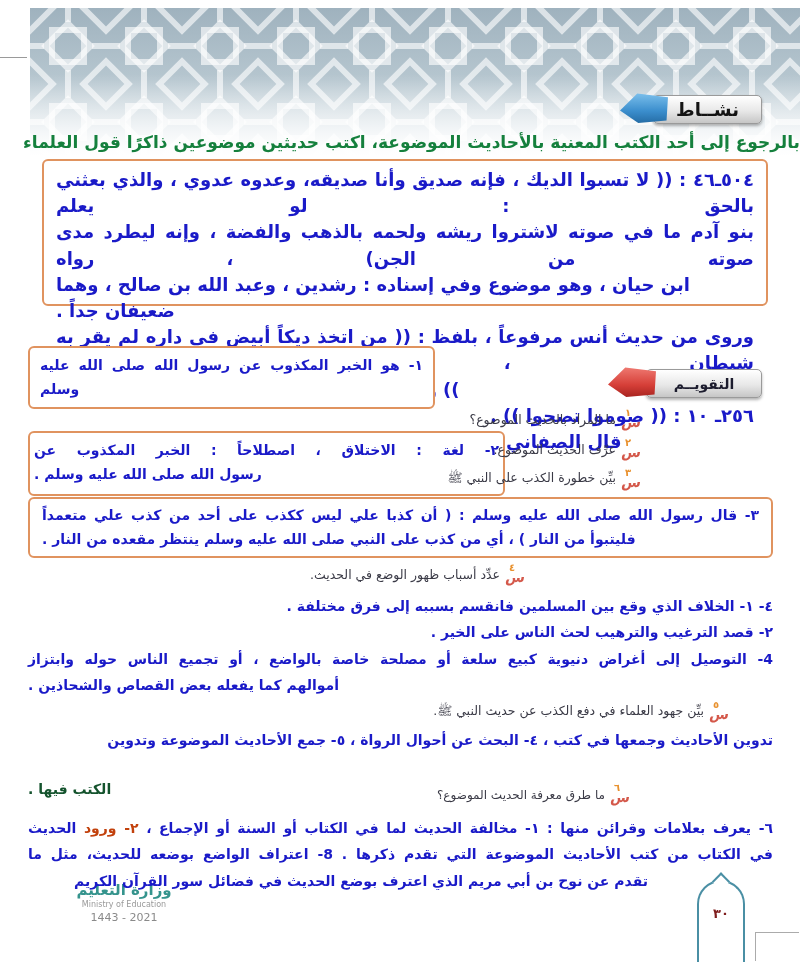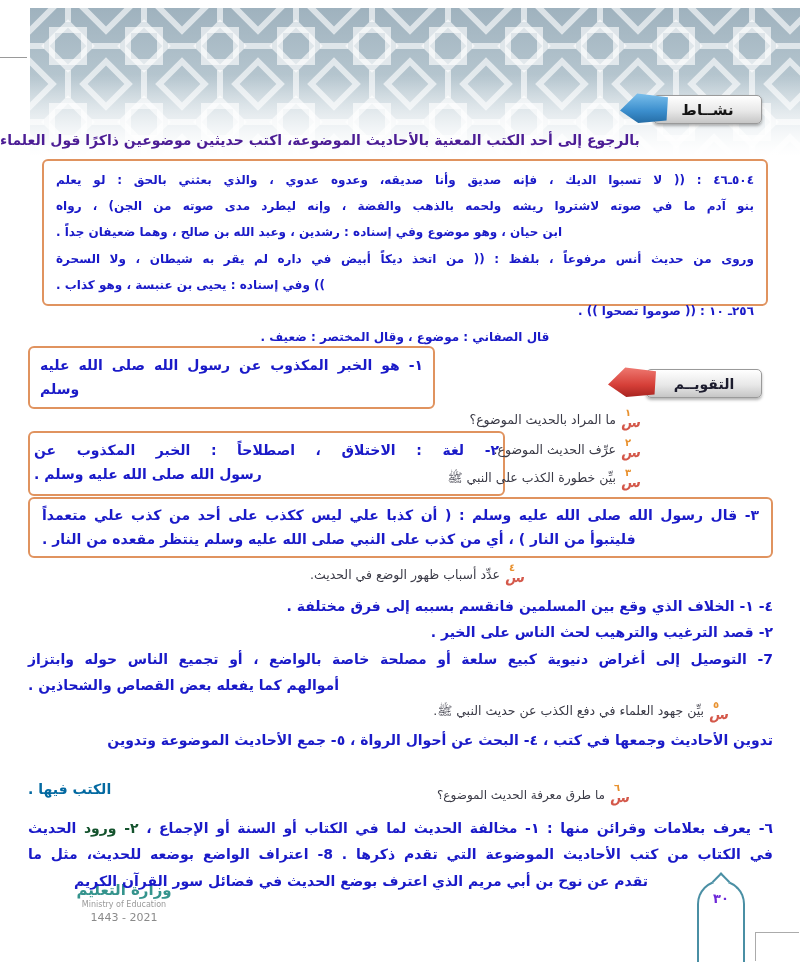--- a/index.html
+++ b/index.html
@@ -10,57 +10,57 @@
   
   .hdr{position:absolute;left:30px;top:8px;width:770px;height:148px;}
   
   .pill{
     position:absolute;height:27px;display:flex;align-items:center;justify-content:center;
     background:linear-gradient(180deg,#ffffff 0%,#e8e8e8 55%,#c6c6c6 100%);
     border:1px solid #9a9a9a;border-radius:5px;box-shadow:0 2px 3px rgba(0,0,0,.3);
     font-weight:bold;color:#141414;letter-spacing:1px;z-index:3;
   }
   .banner-arrow{position:absolute;z-index:4;}
-  #activity-pill{right:38px;top:95px;width:107px;font-size:15px;}
+  #activity-pill{right:38px;top:95px;width:107px;font-size:18px;}
   #activity-arrow{left:620px;top:93px;width:48px;height:30px;
     background:linear-gradient(180deg,#7cc0ec 0%,#3b8ecd 60%,#256da6 100%);
     clip-path:polygon(0% 58%,36% 2%,100% 14%,97% 92%,38% 100%);}
   #eval-pill{right:38px;top:369px;width:114px;font-size:14px;color:#1c1c2e;}
   #eval-arrow{left:608px;top:367px;width:48px;height:30px;
     background:linear-gradient(180deg,#ef7a72 0%,#d63f38 60%,#a82420 100%);
     clip-path:polygon(0% 58%,36% 2%,100% 14%,97% 92%,38% 100%);}
   
-  .instruction{position:absolute;top:132px;left:0;right:0;text-align:left;
-    color:#4c1d95;font-size:14px;font-weight:bold;z-index:2;}
+  .instruction{position:absolute;top:132px;left:0;right:0;text-align:right;
+    color:#15803d;font-size:17px;font-weight:bold;z-index:2;}
   
   .obox{position:absolute;background:#fff;border:2px solid #e0935f;border-radius:6px;
     box-sizing:border-box;color:#1a1ac8;font-weight:bold;z-index:2;}
   #hadith-box{left:42px;top:159px;width:726px;height:147px;padding:6px 12px;
-    font-size:12px;line-height:26.2px;}
+    font-size:18px;line-height:26.2px;}
   #answer-box-1{left:28px;top:346px;width:407px;height:63px;padding:5px 10px;
     font-size:14px;line-height:24px;}
   #answer-box-2{left:28px;top:431px;width:477px;height:65px;padding:5px 4px;
     font-size:14px;line-height:24px;}
   #answer-box-3{left:28px;top:497px;width:745px;height:61px;padding:4px 12px;
     font-size:14px;line-height:24px;}
   
   .lj{text-align:justify;text-align-last:justify;}
   .ll{text-align:left;}
   .lr{text-align:right;}
   .lc{text-align:center;}
   
   .ans{position:absolute;left:28px;width:745px;color:#1a1ac8;font-weight:bold;
     font-size:14px;line-height:26.3px;z-index:2;}
   #answer-4{top:593px;}
   #answer-5{top:727px;}
-  #answer-5-tail{position:absolute;left:28px;top:781px;color:#0369a1;font-weight:bold;
+  #answer-5-tail{position:absolute;left:28px;top:781px;color:#14532d;font-weight:bold;
     font-size:14px;z-index:2;}
   #answer-6{top:815px;}
   #answer-6 .pad-l{padding-left:46px;}
-  .green{color:#14532d;}
+  .green{color:#c2410c;}
   
   .q-row{position:absolute;display:flex;direction:rtl;align-items:center;gap:6px;
     color:#3a3a46;font-size:12.5px;white-space:nowrap;z-index:2;}
   #q-list{position:absolute;right:158px;top:404px;z-index:2;}
   #q-list .q-row{position:static;height:30px;}
   #q-row-4{right:274px;top:565px;}
   #q-row-5{right:70px;top:702px;}
   #q-row-6{left:437px;top:785px;font-size:12px;}
   .qicon{position:relative;width:20px;height:19px;display:inline-block;flex:0 0 20px;}
   .qicon .qs{position:absolute;right:1px;bottom:-1px;font-style:normal;font-weight:bold;
@@ -71,21 +71,21 @@
   #ministry-logo{position:absolute;left:72px;top:881px;width:104px;text-align:center;z-index:1;}
   #ministry-logo .ar{color:#35948d;font-size:15px;font-weight:bold;line-height:18px;}
   #ministry-logo .en{color:#9a9a9a;font-size:8px;line-height:12px;}
   #ministry-logo .yr{color:#8a8a8a;font-size:11px;line-height:14px;}
   #page-tab{position:absolute;left:697px;top:880px;width:48px;height:82px;background:#fff;
     border:2.5px solid #4a8fa4;border-bottom:none;border-radius:26px 26px 0 0;
     box-sizing:border-box;display:flex;justify-content:center;z-index:3;}
   #page-tab::before{content:"";position:absolute;top:-7px;left:50%;
     transform:translateX(-50%) rotate(45deg);width:11px;height:11px;background:#fff;
     border-left:2.5px solid #4a8fa4;border-top:2.5px solid #4a8fa4;}
-  #page-tab .pnum{margin-top:9px;font-size:13px;font-weight:bold;color:#6d28d9;}
+  #page-tab .pnum{margin-top:24px;font-size:13px;font-weight:bold;color:#7f1d1d;}
   
   #corner-tl{position:absolute;left:0;top:57px;width:27px;height:0;
     border-top:1px solid #9a9a9a;z-index:1;}
   #corner-br{position:absolute;left:755px;top:932px;width:43px;height:28px;
     border-top:1px solid #ababab;border-left:1px solid #ababab;z-index:1;}
 </style>
 </head>
 <body>
 
 <div class="page">
@@ -187,21 +187,21 @@
     <span class="qicon">
       <i class="qs">س</i>
       <i class="qn">٤</i>
     </span>
     <span>عدِّد أسباب ظهور الوضع في الحديث.</span>
   </div>
 
   <div class="ans" id="answer-4">
     <div class="lr">٤- ١- الخلاف الذي وقع بين المسلمين فانقسم بسببه إلى فرق مختلفة .</div>
     <div class="lr">٢- قصد الترغيب والترهيب لحث الناس على الخير .</div>
-    <div class="lj">7- التوصيل إلى أغراض دنيوية كبيع سلعة أو مصلحة خاصة بالواضع ، أو تجميع الناس حوله وابتزاز</div>
+    <div class="lj">4- التوصيل إلى أغراض دنيوية كبيع سلعة أو مصلحة خاصة بالواضع ، أو تجميع الناس حوله وابتزاز</div>
     <div class="ll">أموالهم كما يفعله بعض القصاص والشحاذين .</div>
   </div>
 
   <div class="q-row" id="q-row-5">
     <span class="qicon">
       <i class="qs">س</i>
       <i class="qn">٥</i>
     </span>
     <span>بيِّن جهود العلماء في دفع الكذب عن حديث النبي ﷺ.</span>
   </div>

